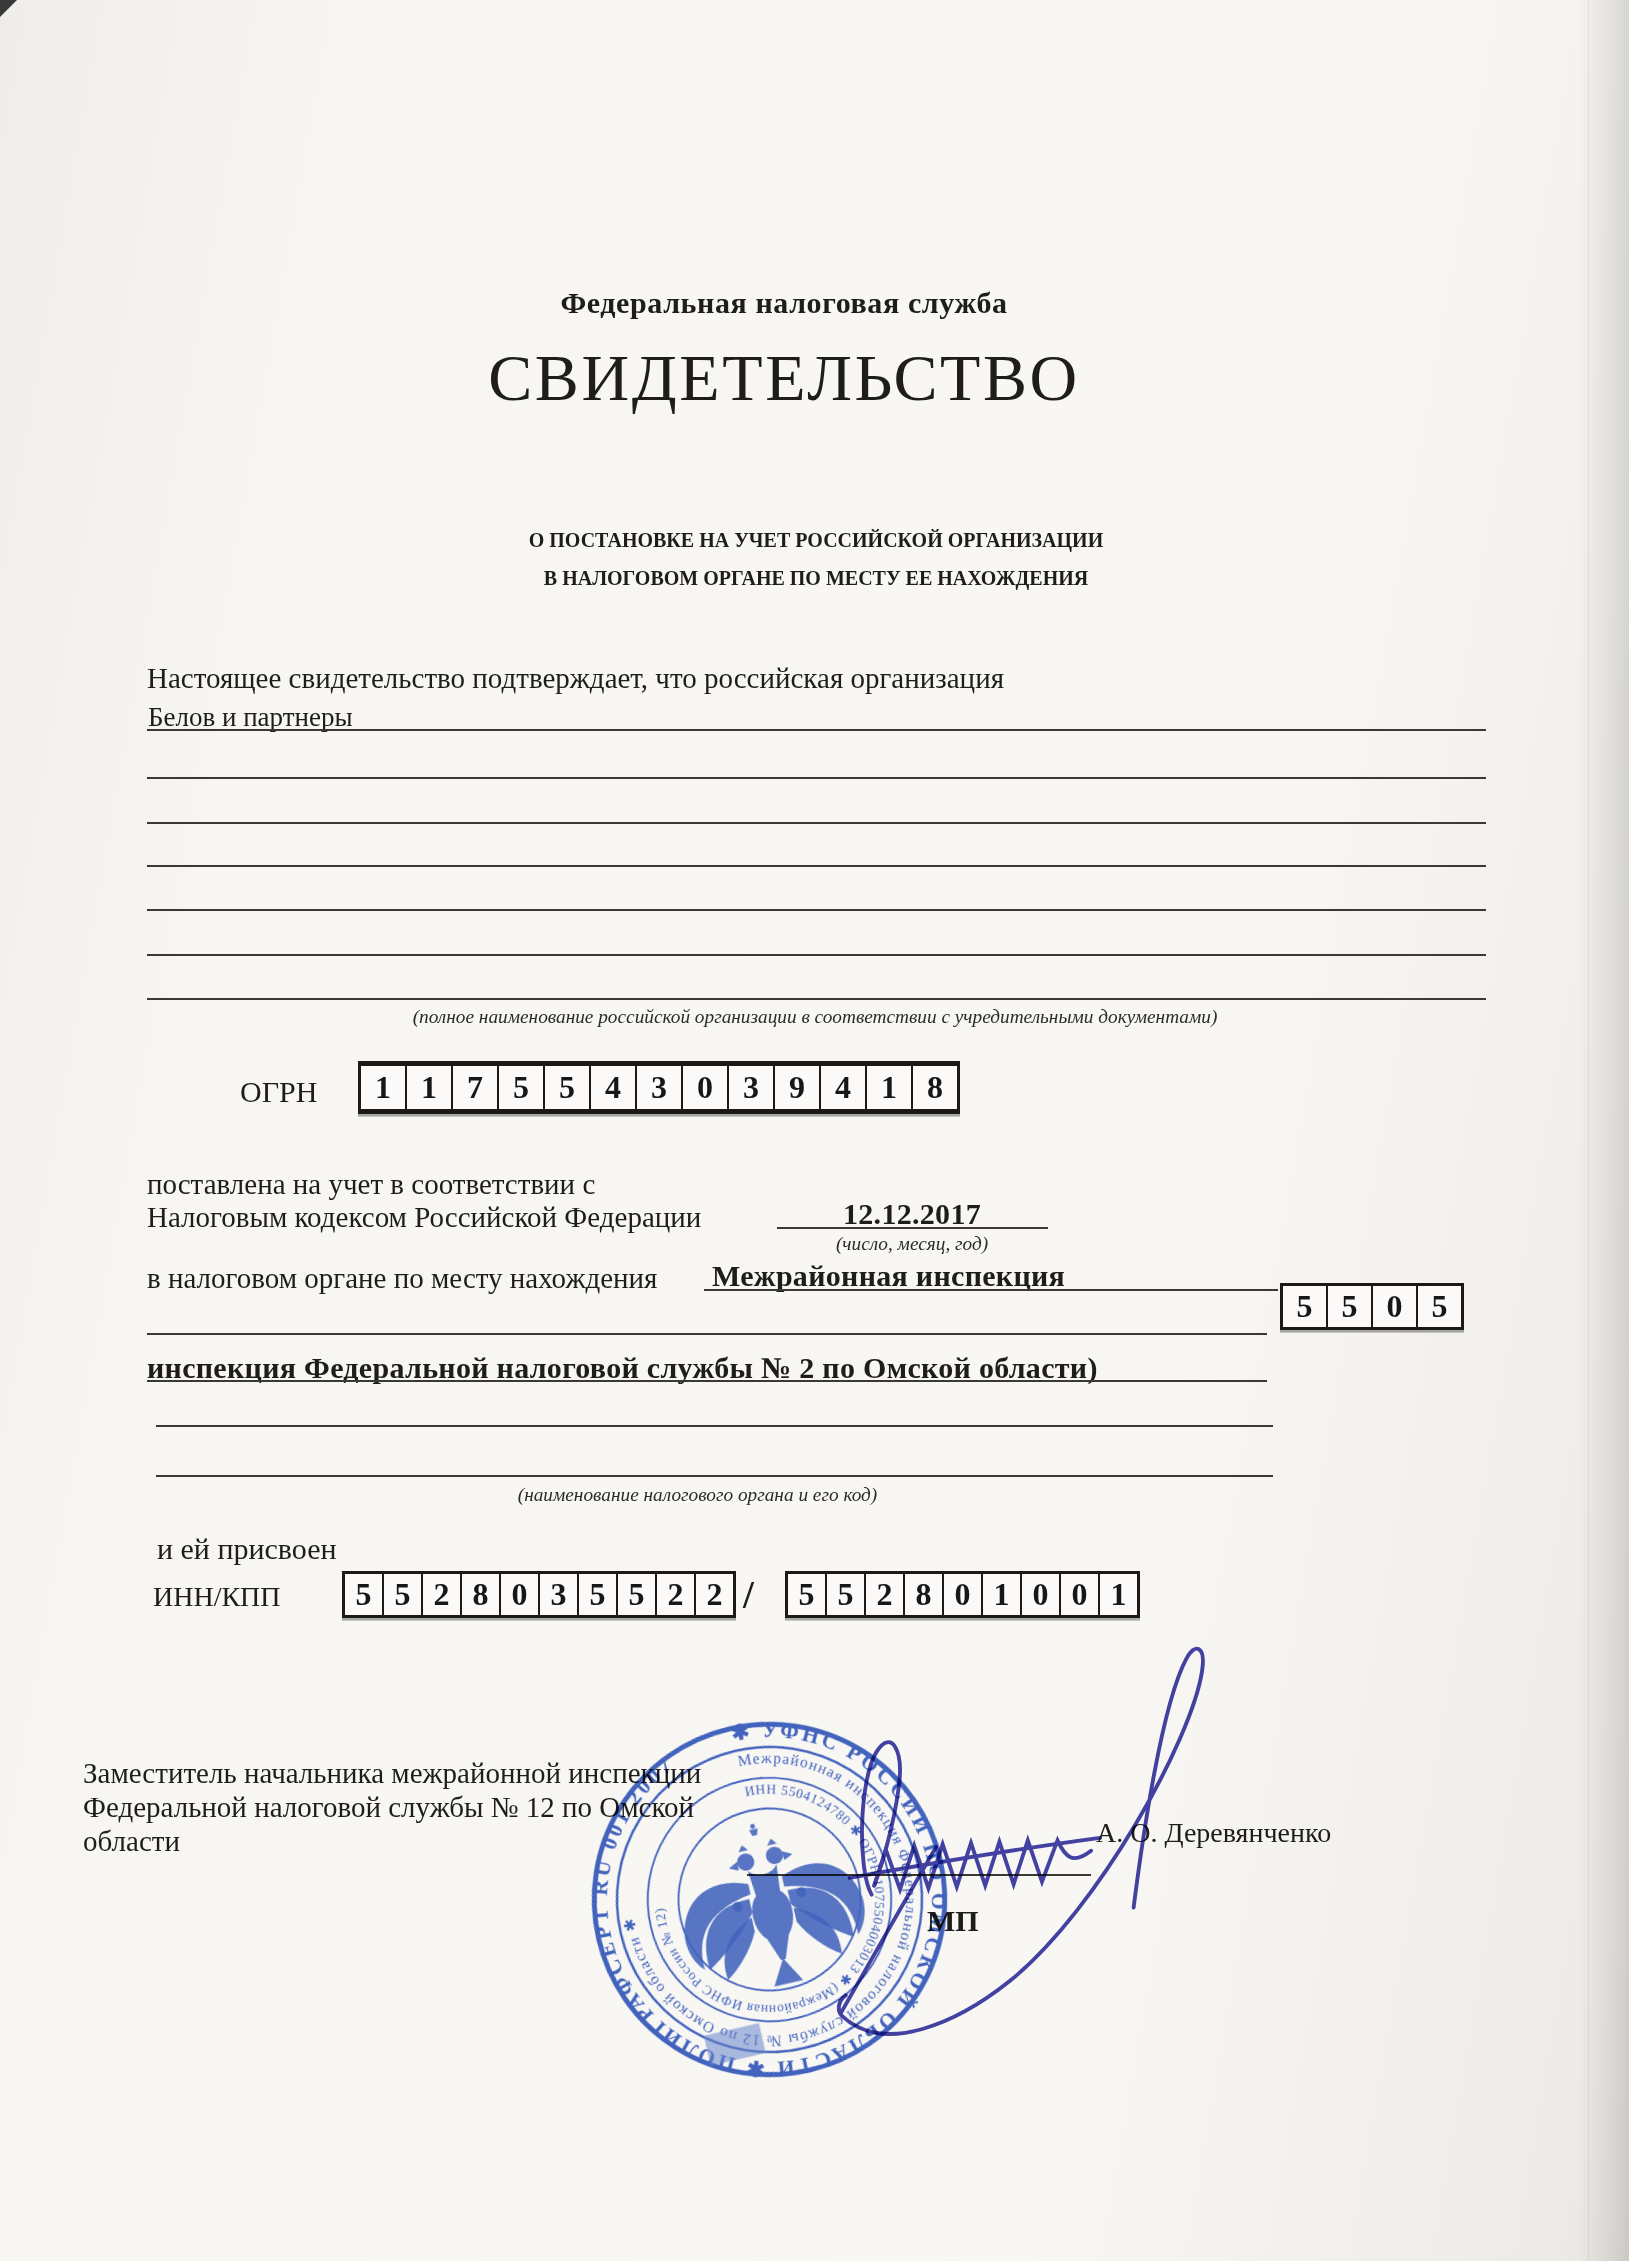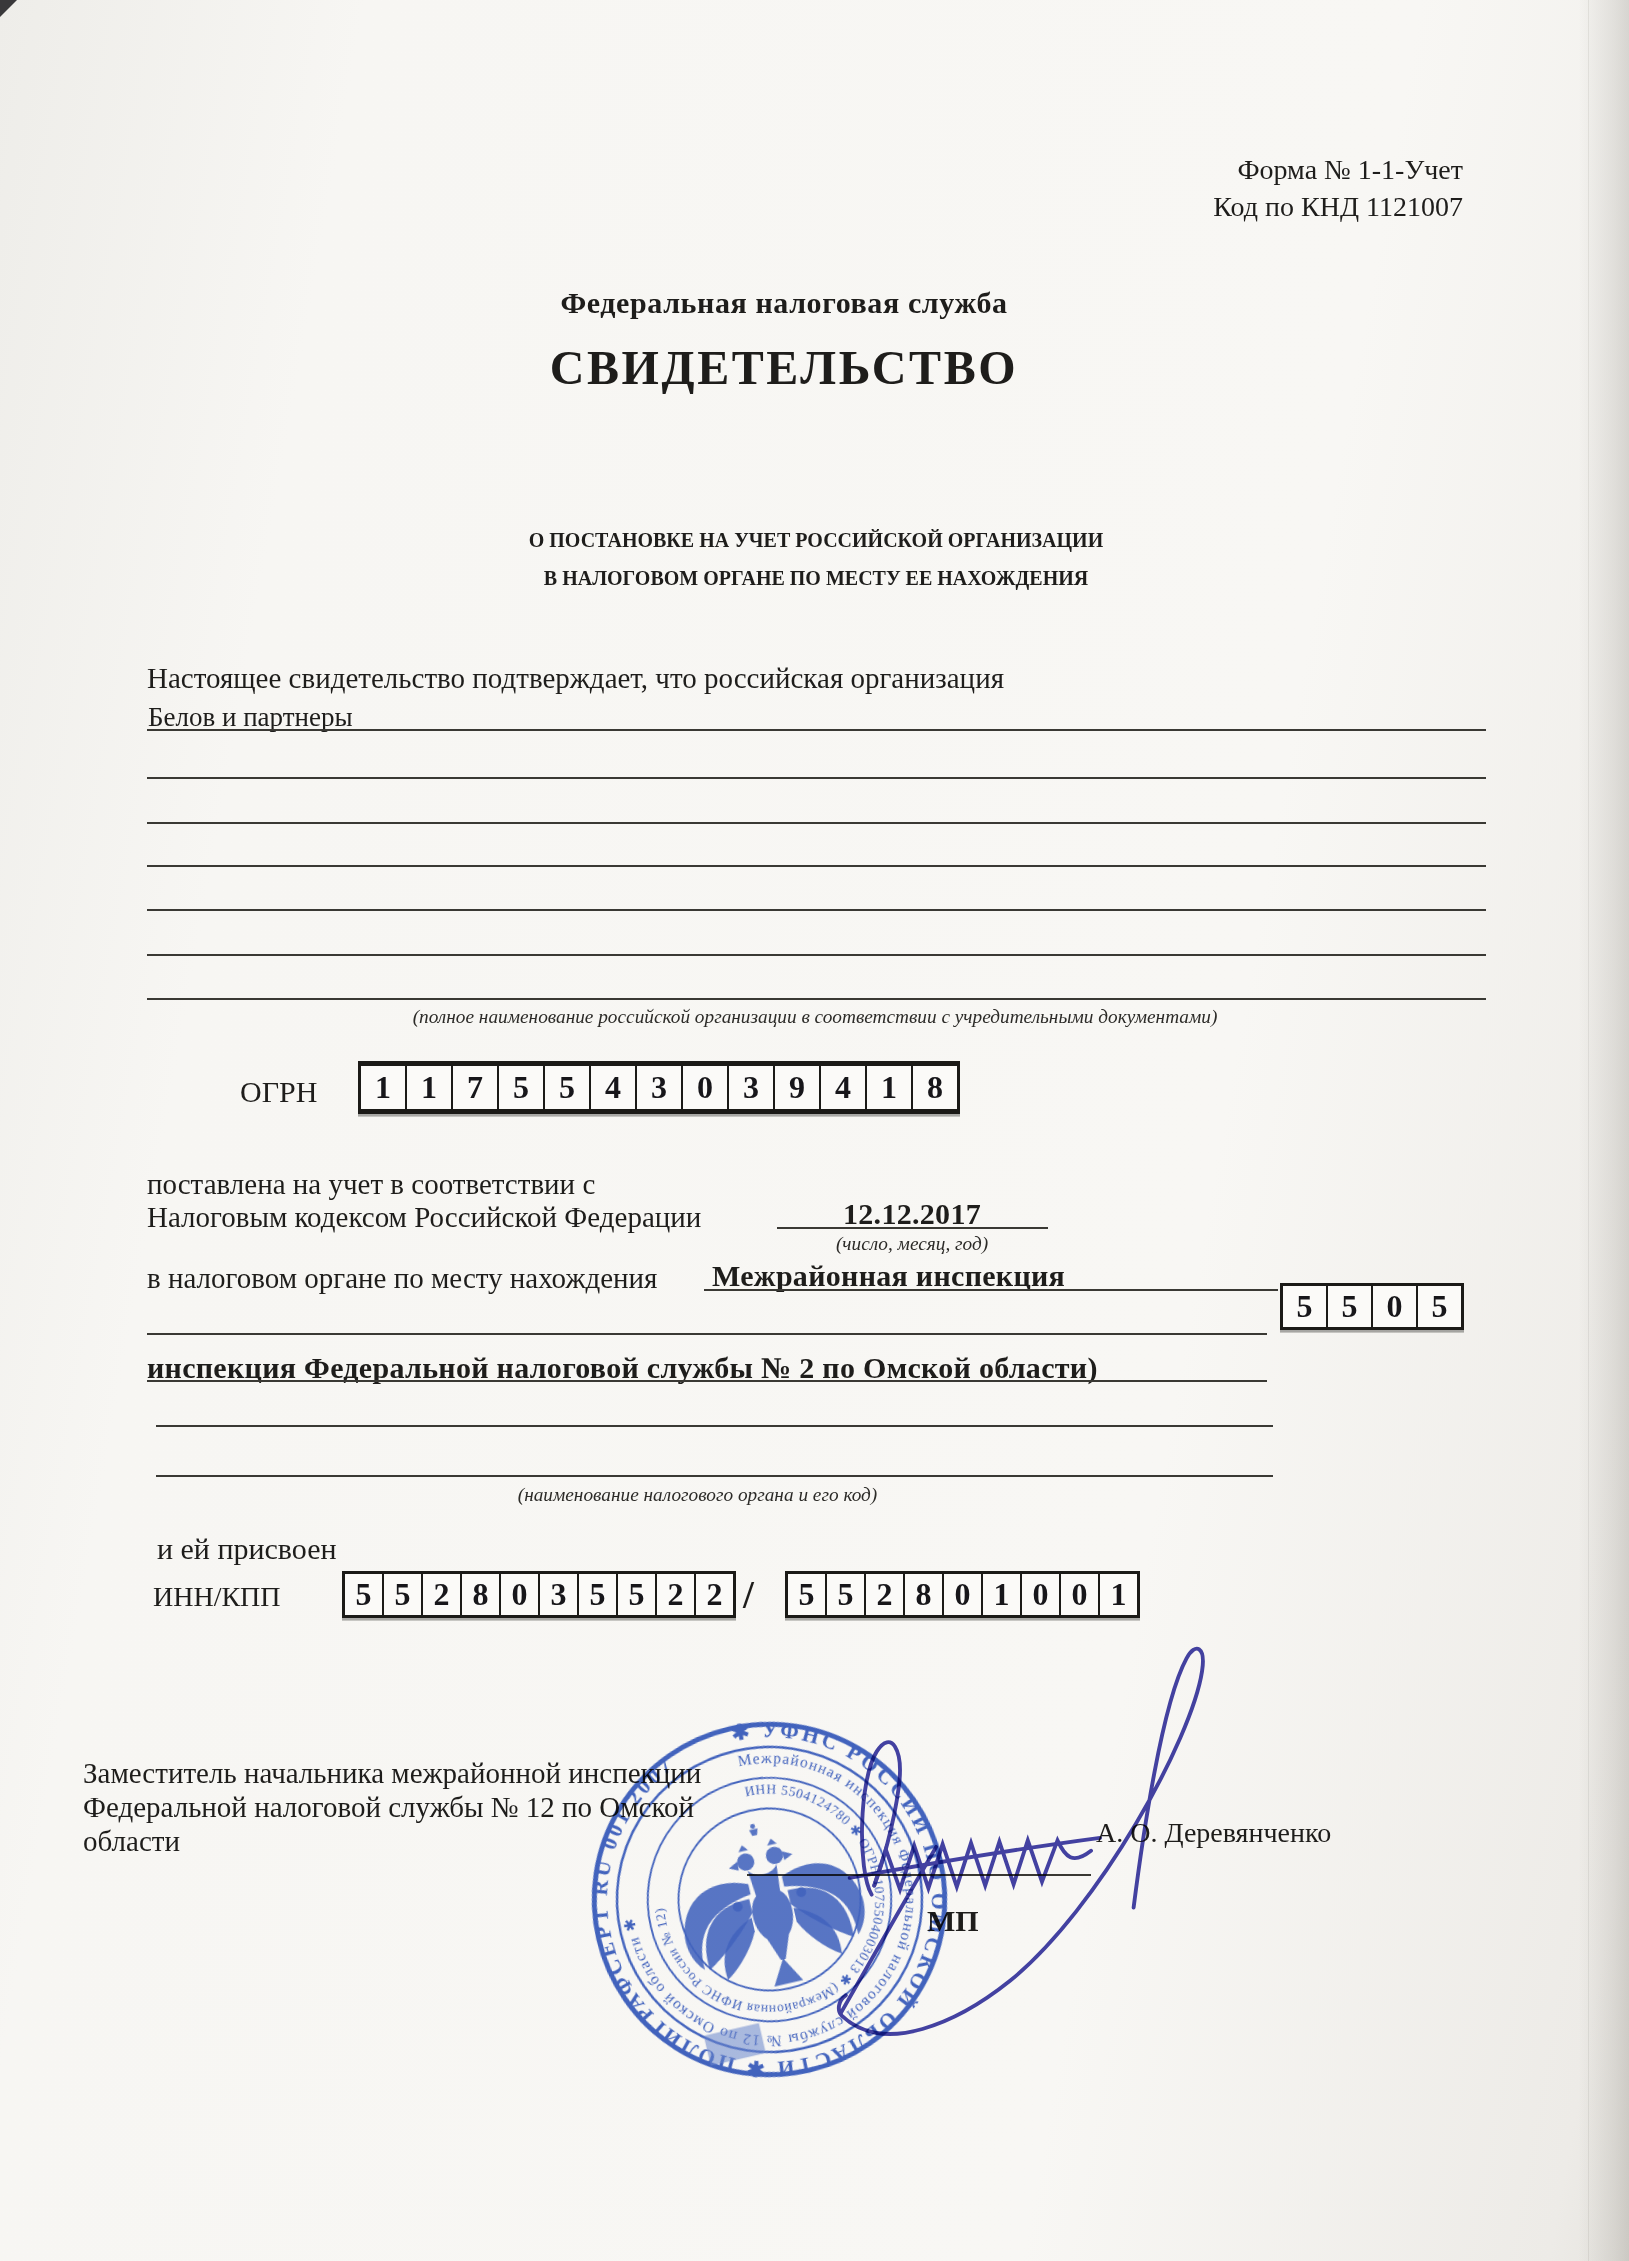--- a/index.html
+++ b/index.html
@@ -8,21 +8,21 @@
     background:linear-gradient(100deg,#eeede9 0%,#f7f6f3 18%,#f8f7f4 70%,#edebe7 96%,#e6e4df 100%);
     font-family:"Liberation Serif","DejaVu Serif",serif;color:#1e1d1b;
   }
   .abs{position:absolute;}
   .rule{position:absolute;height:1.9px;background:#3a3934;}
   .ctr{text-align:center;}
   .right{text-align:right;}
   .b{font-weight:bold;margin-top:20px;}
   .formline{font-size:28px;line-height:37px;}
   .agency{font-size:30px;font-weight:bold;letter-spacing:0.6px;}
-  .doctitle{font-size:48px;font-weight:bold;letter-spacing:2.6px;}
+  .doctitle{font-size:66px;font-weight:normal;letter-spacing:2.6px;}
   .subtitle{font-size:20px;font-weight:bold;}
   .body-txt{font-size:29px;}
   .orgname{font-size:27px;}
   .caption{font-size:19.3px;font-style:italic;color:#2c2b28;}
   .lbl{font-size:30px;}
   .boldfill{font-size:30px;font-weight:bold;letter-spacing:0.3px;}
   .cellrow{position:absolute;display:flex;border:3.9px solid #1b1a17;background:#fbfaf8;
     box-shadow:0 2.6px 0 rgba(20,20,18,.35);}
   .cell{display:flex;align-items:center;justify-content:center;
     border-left:2.6px solid #1b1a17;font-weight:bold;font-size:32px;color:#17161a;}
@@ -42,24 +42,20 @@
     mix-blend-mode:multiply;opacity:.95;filter:blur(0.2px);}
 </style>
 </head>
 <body>
 
 <div class="page">
   <div class="corner-mark"></div>
   <div class="edge-right"></div>
   <div class="edge-line"></div>
 
-  <div class="abs right formline" style="left:1070px;top:151px;width:393px;">
-    <div>Форма № 1-1-Учет</div>
-    <div>Код по КНД 1121007</div>
-  </div>
 
   <div class="abs ctr agency" style="left:268px;top:286px;width:1032px;">Федеральная налоговая служба</div>
   <div class="abs ctr doctitle" style="left:268px;top:340px;width:1032px;">СВИДЕТЕЛЬСТВО</div>
   <div class="abs ctr subtitle" style="left:171px;top:529px;width:1290px;">О ПОСТАНОВКЕ НА УЧЕТ РОССИЙСКОЙ ОРГАНИЗАЦИИ</div>
   <div class="abs ctr subtitle" style="left:171px;top:567px;width:1290px;">В НАЛОГОВОМ ОРГАНЕ  ПО МЕСТУ ЕЕ НАХОЖДЕНИЯ</div>
 
   <div class="abs body-txt" style="left:147px;top:662px;">Настоящее свидетельство подтверждает, что российская организация</div>
   <div class="abs orgname" style="left:148px;top:702px;">Белов и партнеры</div>
 
   <div class="rule" style="left:147px;top:729px;width:1339px;"></div>

